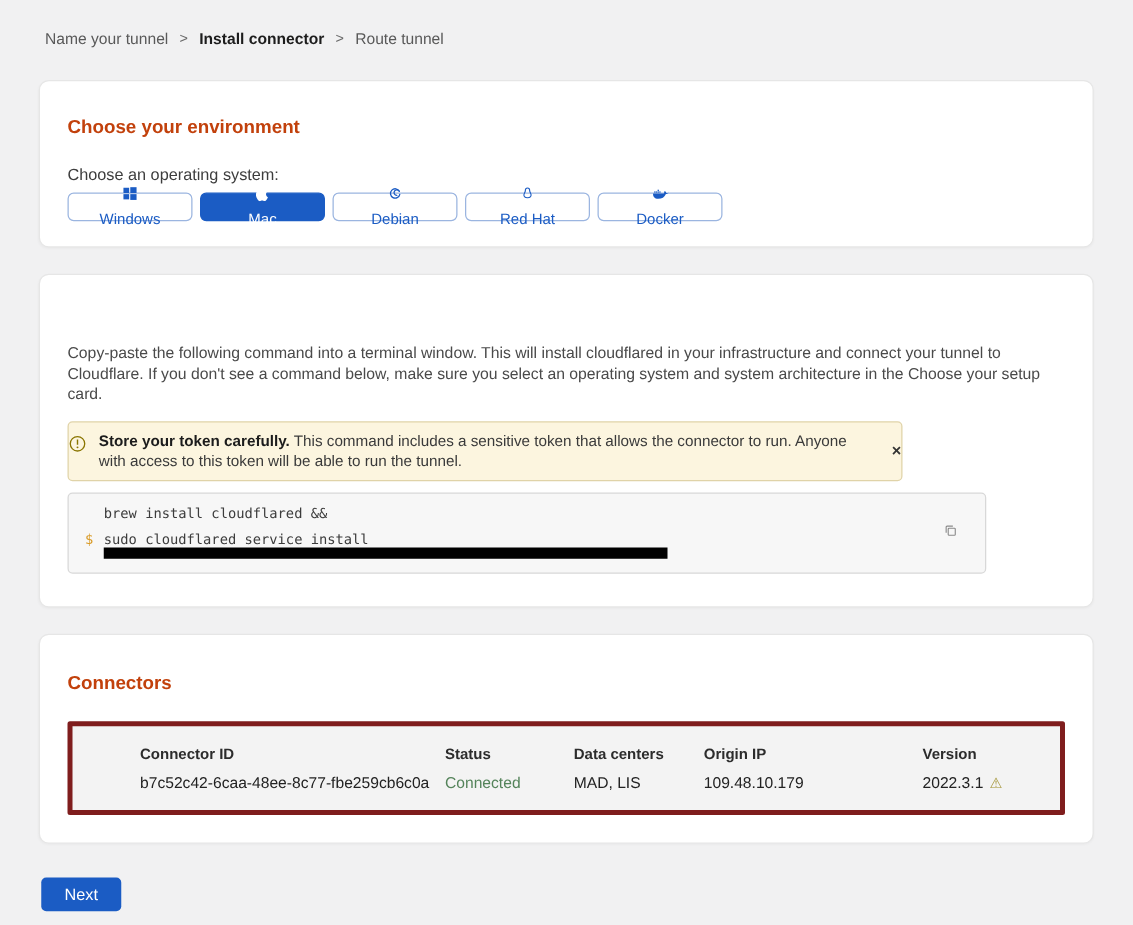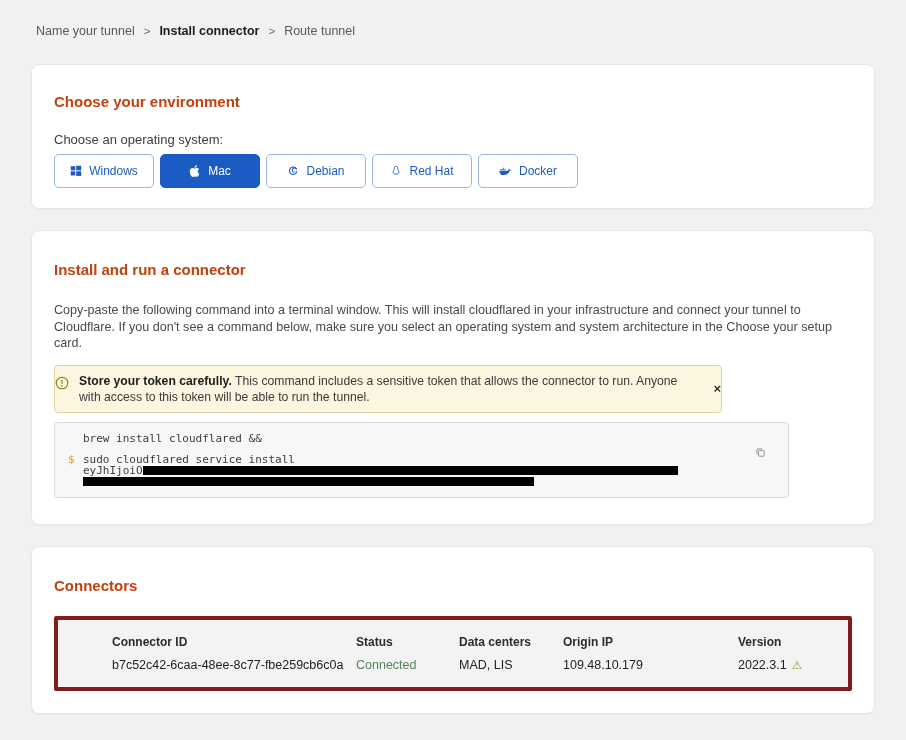--- a/index.html
+++ b/index.html
@@ -30,26 +30,26 @@
   }
   .card-env    { margin-top: 26px; padding: 28px 22px 20px; }
   .card-install{ margin-top: 21px; padding: 30px 22px 26px; }
   .card-conn   { margin-top: 21px; padding: 30px 22px 22px; }
   .card-title { font-size: 15px; font-weight: 700; color: #c2410c; }
 
   
   .os-label { margin-top: 22px; font-size: 13px; color: #3d3d3d; }
   .os-row { display: flex; gap: 6px; margin-top: 7px; }
   .os-btn {
-    width: 100px; height: 34px;
+    width: 100px; height: 23px;
     display: flex; align-items: center; justify-content: center; gap: 7px;
     background: #fff; color: #1b5cc4;
     border: 1px solid #9bb5e0; border-radius: 5px;
     font-family: "Liberation Sans", sans-serif;
-    font-size: 12px; cursor: pointer;
+    font-size: 12px; cursor: pointer; flex-direction: column;
   }
   .os-btn svg { width: 12px; height: 12px; flex: none; }
   .os-btn.selected { background: #1b5cc4; border-color: #1b5cc4; color: #fff; }
 
   
   .card-desc {
     margin-top: 24px; max-width: 800px;
     font-size: 12.6px; line-height: 16.5px; color: #4a4a4a;
   }
   .warning-banner {
@@ -174,21 +174,20 @@
             <rect x="7.5" y="2.1" width="2" height="1.9"></rect>
           </svg>
         </span>
         <span>Docker</span>
       </button>
     </div>
   </section>
 
   
   <section class="card card-install">
-    <h2 class="card-title">Install and run a connector</h2>
     <p class="card-desc">Copy-paste the following command into a terminal window. This will install cloudflared in your infrastructure and connect your tunnel to Cloudflare. If you don't see a command below, make sure you select an operating system and system architecture in the Choose your setup card.</p>
 
     <div class="warning-banner">
       <span class="warning-icon">
         <svg viewBox="0 0 16 16" fill="none">
           <circle cx="8" cy="8" r="6.6" stroke="currentColor" stroke-width="1.2"></circle>
           <line x1="8" y1="4.2" x2="8" y2="8.8" stroke="currentColor" stroke-width="1.3"></line>
           <circle cx="8" cy="11.3" r="0.9" fill="currentColor"></circle>
         </svg>
       </span>
@@ -200,25 +199,20 @@
       <div class="code-line">
         <span class="prompt-col"></span>
         <span>brew install cloudflared &amp;&amp;</span>
       </div>
       <div class="code-line gap">
         <span class="prompt-col">$</span>
         <span>sudo cloudflared service install</span>
       </div>
       <div class="code-line">
         <span class="prompt-col"></span>
-        <span>eyJhIjoiO</span>
-        <span class="redact" style="width:535px"></span>
-      </div>
-      <div class="code-line">
-        <span class="prompt-col"></span>
         <span class="redact" style="width:451px"></span>
       </div>
       <button class="copy-btn" title="">
         <svg viewBox="0 0 16 16" fill="none" stroke="currentColor" stroke-width="1.3">
           <rect x="5.2" y="5.2" width="8.2" height="8.2" rx="1"></rect>
           <path d="M2.8 10.6V3.8A1 1 0 0 1 3.8 2.8h6.8"></path>
         </svg>
       </button>
     </div>
   </section>

